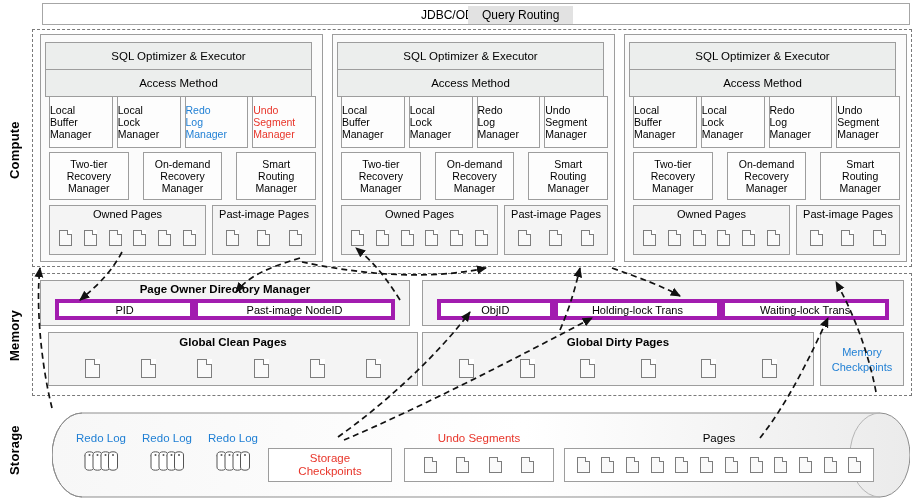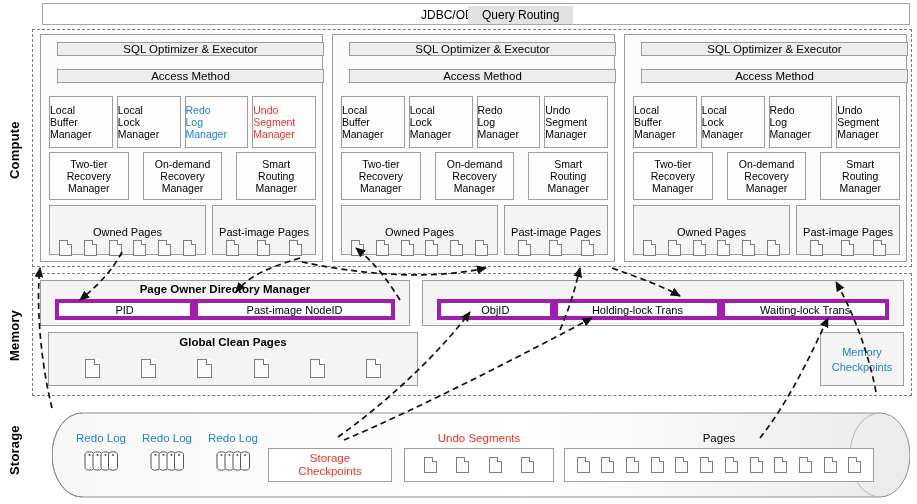--- a/index.html
+++ b/index.html
@@ -22,41 +22,41 @@
   
   .layer{position:absolute;box-sizing:border-box;border:1px dashed #7a7a7a;background:#fff;}
   #compute-layer{left:32px;top:29px;width:880px;height:238px;}
   #memory-layer{left:32px;top:273px;width:880px;height:123px;}
 
   
   .node{position:absolute;top:34px;width:283px;height:228px;box-sizing:border-box;
      border:1px solid #9d9d9d;background:#fbfbfb;}
   #node-1{left:40px;} #node-2{left:332px;} #node-3{left:624px;}
 
-  .bar{position:absolute;left:16px;width:267px;height:14px;box-sizing:border-box;
+  .bar{position:absolute;left:4px;width:267px;height:28px;box-sizing:border-box;
      border:1px solid #9d9d9d;background:#eceeed;
      display:flex;align-items:center;justify-content:center;font-size:11.5px;}
   .bar.sql{top:7px;} .bar.am{top:34px;}
 
   .mgr-row{position:absolute;left:8px;top:61px;width:267px;height:52px;
      display:flex;gap:4px;}
   .mgr{flex:1;box-sizing:border-box;border:1px solid #9d9d9d;background:#fdfdfd;
      display:flex;flex-direction:column;align-items:flex-start;justify-content:center;
      font-size:10.5px;line-height:12.2px;text-align:center;}
   .mgr.blue{color:#1F7FD4;} .mgr.red{color:#E8352A;}
 
   .rec-row{position:absolute;left:8px;top:117px;width:267px;height:48px;
      display:flex;gap:14px;}
   .rec{flex:1;box-sizing:border-box;border:1px solid #9d9d9d;background:#fdfdfd;
      display:flex;flex-direction:column;align-items:center;justify-content:center;
      font-size:10.5px;line-height:12.2px;text-align:center;}
 
   .pages-row{position:absolute;left:8px;top:170px;width:267px;height:50px;display:flex;gap:6px;}
   .pagebox{box-sizing:border-box;border:1px solid #9d9d9d;background:#f4f4f4;
-     display:flex;flex-direction:column;align-items:center;padding-top:20px;}
+     display:flex;flex-direction:column;align-items:center;padding-top:2px;}
   .pagebox .cap{font-size:11px;margin-bottom:2px;}
   .pagebox .icons{display:flex;align-items:center;justify-content:space-around;
      width:100%;flex:1;padding:0 3px;box-sizing:border-box;}
   .pb-owned{flex:1.52;} .pb-past{flex:1;}
 
   
   .pg{position:relative;width:13px;height:16px;background:#fafafa;
       border:1px solid #7d7d7d;box-sizing:border-box;flex:none;}
   .pg::after{content:"";position:absolute;right:-1px;top:-1px;
       width:5px;height:5px;background:#fff;
@@ -331,20 +331,31 @@
     <div class="gp-icons" id="clean-icons">
         <div class="pg big"></div>
         <div class="pg big"></div>
         <div class="pg big"></div>
         <div class="pg big"></div>
         <div class="pg big"></div>
         <div class="pg big"></div>
       </div>
   </div>
 
+  <div class="mblock" id="dirty-pages">
+    <div class="gp-title">Global Dirty Pages</div>
+    <div class="gp-icons" id="dirty-icons">
+        <div class="pg big"></div>
+        <div class="pg big"></div>
+        <div class="pg big"></div>
+        <div class="pg big"></div>
+        <div class="pg big"></div>
+        <div class="pg big"></div>
+      </div>
+  </div>
 
   <div id="mem-ckpt" class="mblock">
     <div class="ck" id="mem-ckpt-text" style="color: rgb(31, 127, 212);">
         <div>Memory</div>
         <div>Checkpoints</div>
       </div>
   </div>
 
   <div id="storage-cyl">
     <svg width="858" height="90" viewBox="0 0 858 90">

